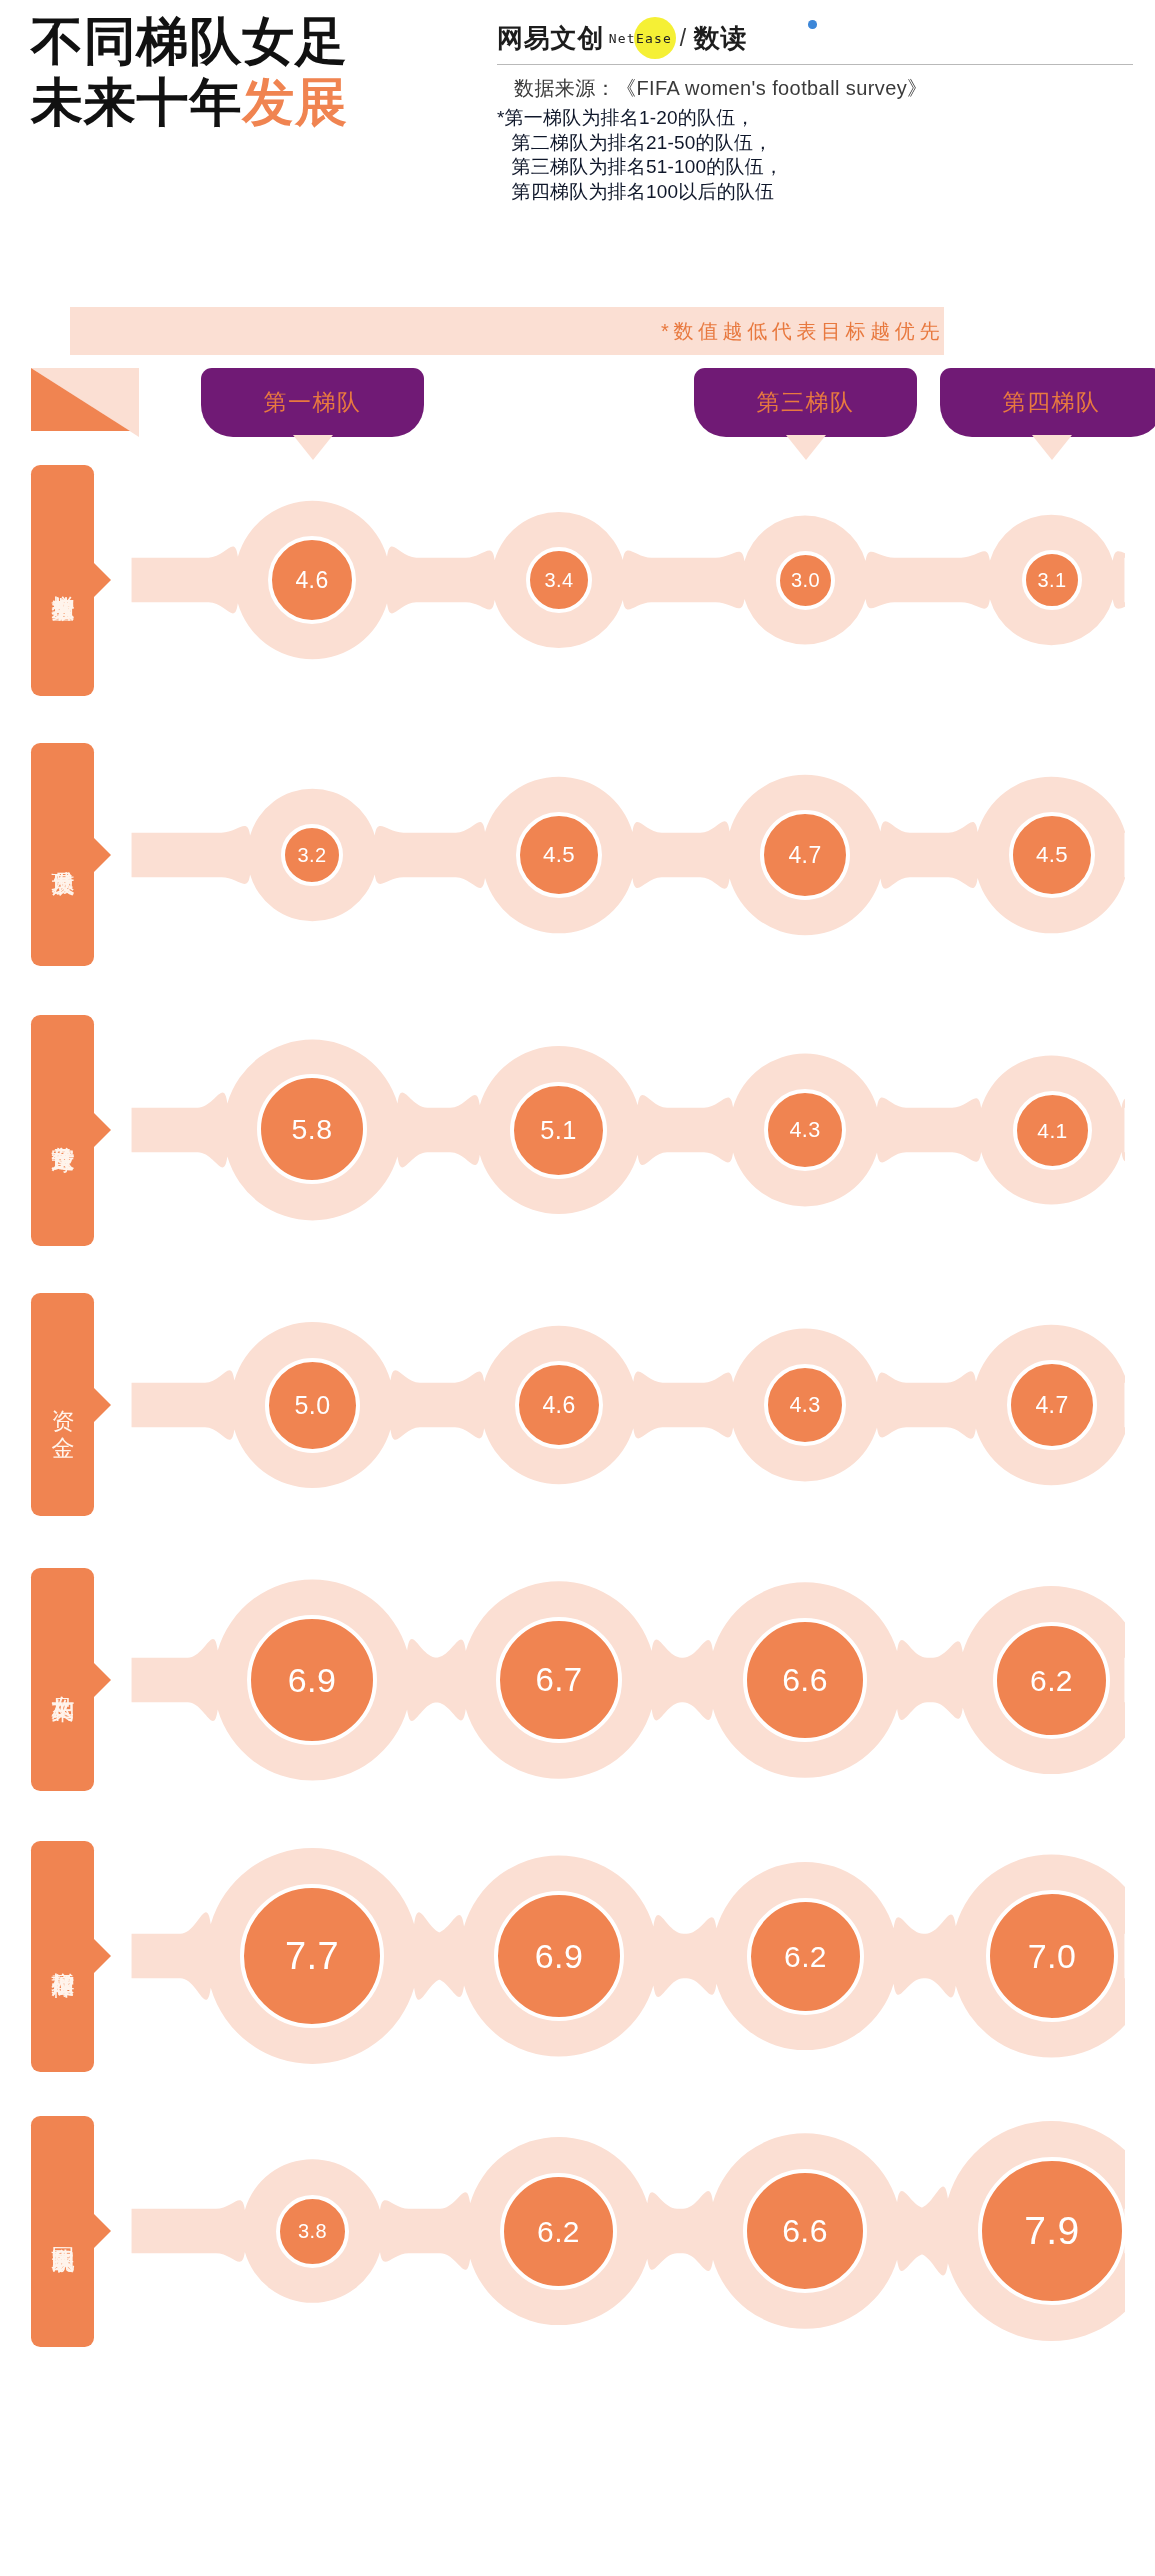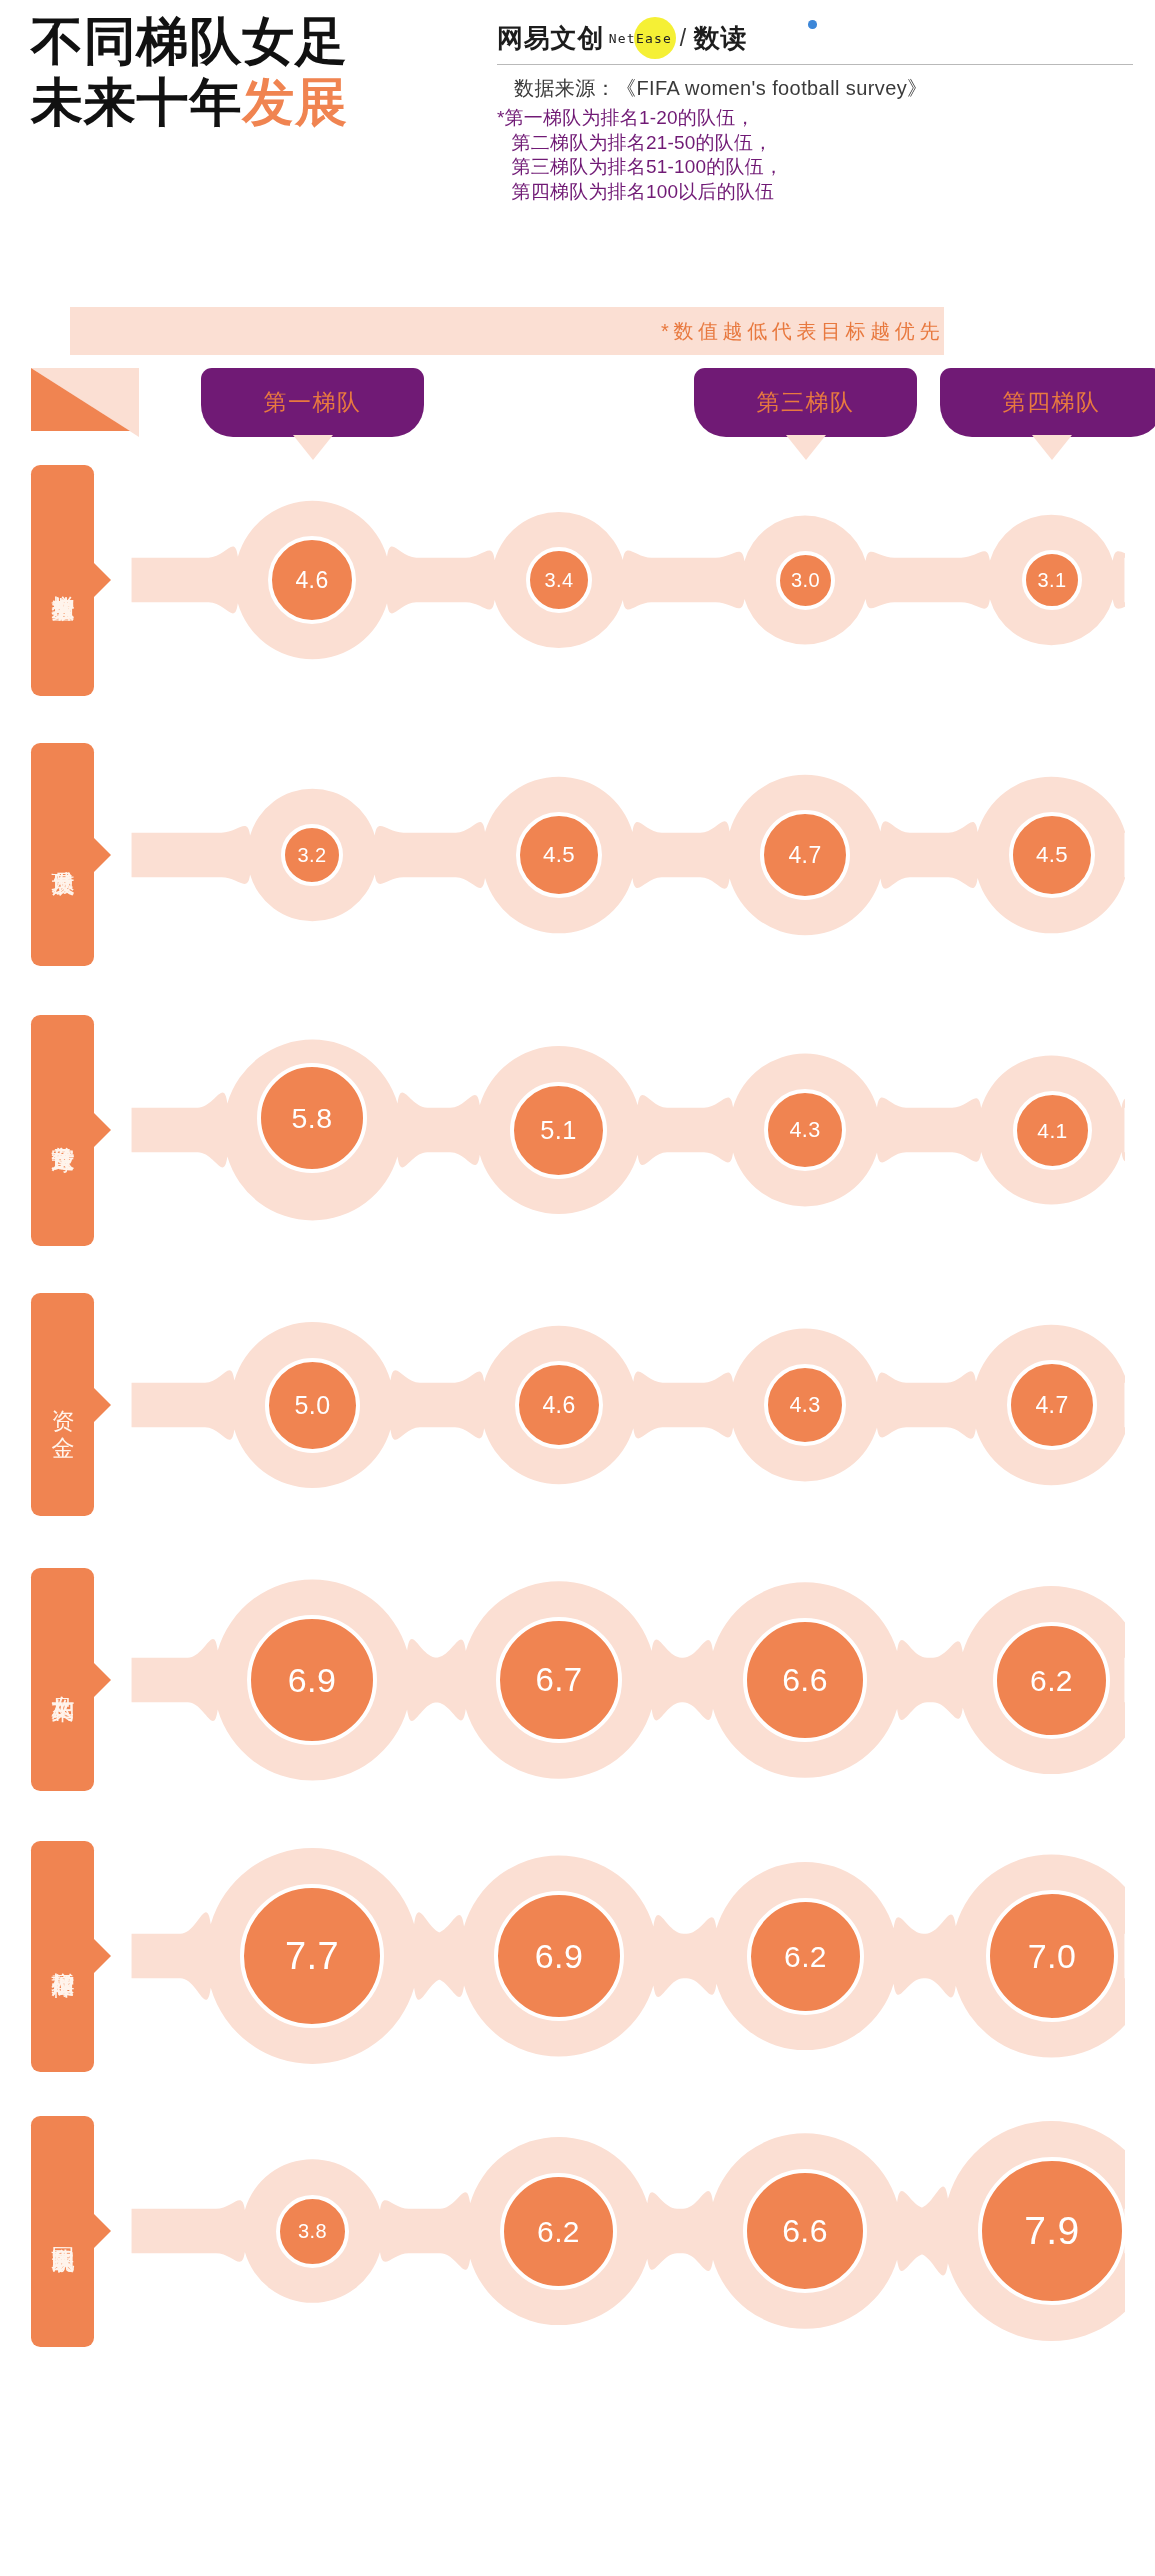--- a/index.html
+++ b/index.html
@@ -47,21 +47,21 @@
     background:#3d87d8; left:311px; top:6.2px;
   }
   .hr{
     width:636px;height:1.5px;background:#b9b9b9;margin-top:1.5px;
   }
   .source{
     margin-top:10.8px; font-size:20px; color:#3a3a3a; line-height:1.28;
     letter-spacing:0.4px; padding-left:17px;
   }
   .notes{
-    margin-top:4.6px; font-size:19px; color:#701a75; line-height:1.3;
+    margin-top:4.6px; font-size:19px; color:#0f172a; line-height:1.3;
     letter-spacing:0.2px;
   }
   .notes div{ white-space:nowrap; }
   .notes div:not(:first-child){ padding-left:14.6px; }
 
   
   .banner{
     position:absolute; left:31px; top:307px; width:874px; height:48px;
     background:#FBDFD3; display:flex; align-items:center; justify-content:flex-end;margin-left:39px;
   }
@@ -235,21 +235,21 @@
     </div>
     <div class="row" style="top: 1003px; height: 254px;">
       <div class="rowlabel" style="height: 231px; top: 11.6px;">
         <div class="txt">宣传女子足球</div>
         <div class="notch"></div>
       </div>
       <div class="blobwrap" style="height: 254px;">
         <svg width="994" height="254" viewBox="0 0 1290 330">
           <path d="M 0 136 L 85.85714285714286 136 C 107.95714285714286 136, 119.85714285714286 95.91428571428573, 124.46285714285715 130.45714285714286 A 115.14285714285714 115.14285714285714 0 0 1 345.53714285714284 130.45714285714286 C 350.1428571428571 95.91428571428573, 362.0428571428571 136, 384.1428571428571 136 L 414.1428571428571 136 C 436.24285714285713 136, 448.1428571428571 100.88571428571429, 452.41714285714284 132.94285714285715 A 106.85714285714286 106.85714285714286 0 0 1 657.5828571428572 132.94285714285715 C 661.8571428571429 100.88571428571429, 673.7571428571429 136, 695.8571428571429 136 L 743.6122448979592 136 C 765.7122448979592 136, 777.6122448979592 106.56734693877551, 781.5077551020408 135.78367346938776 A 97.38775510204081 97.38775510204081 0 0 1 968.4922448979592 135.78367346938776 C 972.3877551020408 106.56734693877551, 984.2877551020408 136, 1006.3877551020408 136 L 1065.9795918367347 136 C 1088.0795918367346 136, 1099.9795918367347 107.98775510204082, 1103.7804081632653 136.4938775510204 A 95.0204081632653 95.0204081632653 0 0 1 1286.2195918367347 136.4938775510204 C 1290.0204081632653 107.98775510204082, 1301.9204081632654 136, 1324.0204081632653 136 L 1290 136 L 1290 194 L 1324.0204081632653 194 C 1301.9204081632654 194, 1290.0204081632653 222.0122448979592, 1286.2195918367347 193.5061224489796 A 95.0204081632653 95.0204081632653 0 0 1 1103.7804081632653 193.5061224489796 C 1099.9795918367347 222.0122448979592, 1088.0795918367346 194, 1065.9795918367347 194 L 1006.3877551020408 194 C 984.2877551020408 194, 972.3877551020408 223.43265306122447, 968.4922448979592 194.21632653061224 A 97.38775510204081 97.38775510204081 0 0 1 781.5077551020408 194.21632653061224 C 777.6122448979592 223.43265306122447, 765.7122448979592 194, 743.6122448979592 194 L 695.8571428571429 194 C 673.7571428571429 194, 661.8571428571429 229.1142857142857, 657.5828571428572 197.05714285714285 A 106.85714285714286 106.85714285714286 0 0 1 452.41714285714284 197.05714285714285 C 448.1428571428571 229.1142857142857, 436.24285714285713 194, 414.1428571428571 194 L 384.1428571428571 194 C 362.0428571428571 194, 350.1428571428571 234.0857142857143, 345.53714285714284 199.54285714285714 A 115.14285714285714 115.14285714285714 0 0 1 124.46285714285715 199.54285714285714 C 119.85714285714286 234.0857142857143, 107.95714285714286 194, 85.85714285714286 194 L 0 194 Z" fill="#FBDFD3"></path>
         </svg>
-        <div class="bubble" style="width: 110px; height: 110px; left: 126px; top: 60px; text-align: center;">
+        <div class="bubble" style="width: 110px; height: 110px; left: 126px; top: 71px; text-align: center;">
           <span style="font-size: 28.5px;">5.8</span>
         </div>
         <div class="bubble" style="width: 97px; height: 97px; left: 379px; top: 79px;">
           <span style="font-size: 25.4px;">5.1</span>
         </div>
         <div class="bubble" style="width: 82px; height: 82px; left: 633px; top: 86px;">
           <span style="font-size: 21.6px;">4.3</span>
         </div>
         <div class="bubble" style="width: 79px; height: 79px; left: 882px; top: 88px;">
           <span style="font-size: 21px;">4.1</span>

